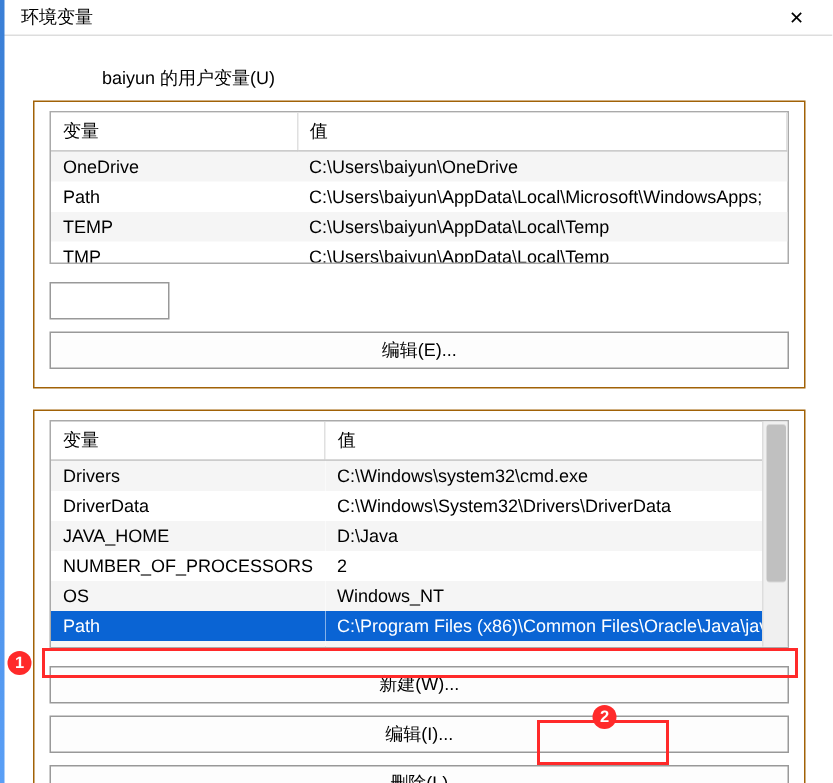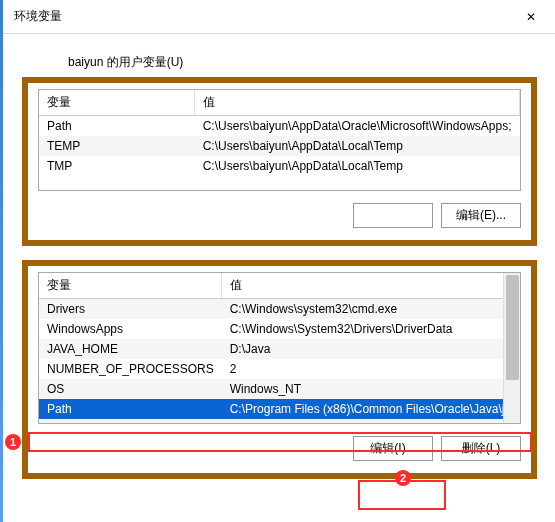--- a/index.html
+++ b/index.html
@@ -13,37 +13,37 @@
   overflow: hidden;
   position: relative;
 }
 .left-edge {
   position: absolute;
   left: 0; top: 0;
   width: 3px; height: 100%;
   background: linear-gradient(to bottom, #3a7fd6 0%, #4a8fe6 60%, #5a9ff6 100%);
 }
 .titlebar {
-  height: 34px;
+  height: 24px;
   display: flex;
   align-items: center;
   padding: 0 10px 0 14px;
   border-bottom: 1px solid #ddd;
   font-size: 12px;
 }
 .titlebar .title { flex: 1; }
 .titlebar .close {
   width: 28px; height: 20px;
   display: flex; align-items: center; justify-content: center;
   cursor: pointer;
 }
 .content { padding: 14px 18px 14px 22px; }
 .section-label { margin: 6px 0 6px 2px; padding-left: 44px; }
 .panel {
-  border: 6px solid #a16207;
+  border: 1px solid #a16207;
   padding: 4px 2px 12px 2px;
   margin-bottom: 14px;
 }
 .tbl-wrap {
   border: 1px solid #aaa;
   margin: 2px 8px 6px 8px;
   overflow: hidden;
 }
 .tbl { width: 100%; border-collapse: collapse; }
 .tbl th {
@@ -86,20 +86,21 @@
   left: 2px; top: 2px;
   width: 13px; height: 70%;
   background: #c0c0c0;
   border-radius: 2px;
 }
 .btn-row {
   display: flex;
   justify-content: flex-end;
   gap: 8px;
   padding: 6px 8px 0 8px;
+  flex-direction: column;
 }
 .text-input {
   width: 80px;
   height: 25px;
   border: 1px solid #999;
   padding: 0 6px;
   font-size: 12px;
 }
 button.win-btn {
   min-width: 80px;
@@ -145,23 +146,27 @@
   <div class="panel">
     <div class="tbl-wrap user-wrap">
       <table class="tbl">
         <thead>
           <tr>
             <th>变量</th>
             <th>值</th>
           </tr>
         </thead>
         <tbody id="user-tbody">
+            <tr class="even">
+              <td>OneDrive</td>
+              <td>C:\Users\baiyun\OneDrive</td>
+            </tr>
             <tr class="">
               <td>Path</td>
-              <td>C:\Users\baiyun\AppData\Oracle\Microsoft\WindowsApps;</td>
+              <td>C:\Users\baiyun\AppData\Local\Microsoft\WindowsApps;</td>
             </tr>
             <tr class="even">
               <td>TEMP</td>
               <td>C:\Users\baiyun\AppData\Local\Temp</td>
             </tr>
             <tr class="">
               <td>TMP</td>
               <td>C:\Users\baiyun\AppData\Local\Temp</td>
             </tr>
           </tbody>
@@ -182,21 +187,21 @@
               <th>变量</th>
               <th>值</th>
             </tr>
           </thead>
           <tbody id="sys-tbody">
               <tr class="even">
                 <td>Drivers</td>
                 <td>C:\Windows\system32\cmd.exe</td>
               </tr>
               <tr class="">
-                <td>WindowsApps</td>
+                <td>DriverData</td>
                 <td>C:\Windows\System32\Drivers\DriverData</td>
               </tr>
               <tr class="even">
                 <td>JAVA_HOME</td>
                 <td>D:\Java</td>
               </tr>
               <tr class="">
                 <td>NUMBER_OF_PROCESSORS</td>
                 <td>2</td>
               </tr>
@@ -213,20 +218,21 @@
                 <td>.COM;.EXE;.BAT;.CMD;.VBS;.VBE;.JS;.JSE;.WSF;.WSH;.MSC</td>
               </tr>
             </tbody>
         </table>
       </div>
       <div class="scrollbar">
         <div class="thumb"></div>
       </div>
     </div>
     <div class="btn-row">
+      <button class="win-btn">新建(W)...</button>
       <button class="win-btn">编辑(I)...</button>
       <button class="win-btn">删除(L)</button>
     </div>
   </div>
 
 </div>
 
 <div class="annot-box" style="left:28px; top:432px; width:504px; height:20px;"></div>
 <div class="annot-circle" style="left:5px; top:434px;">1</div>
 <div class="annot-box" style="left:358px; top:480px; width:88px; height:30px;"></div>

